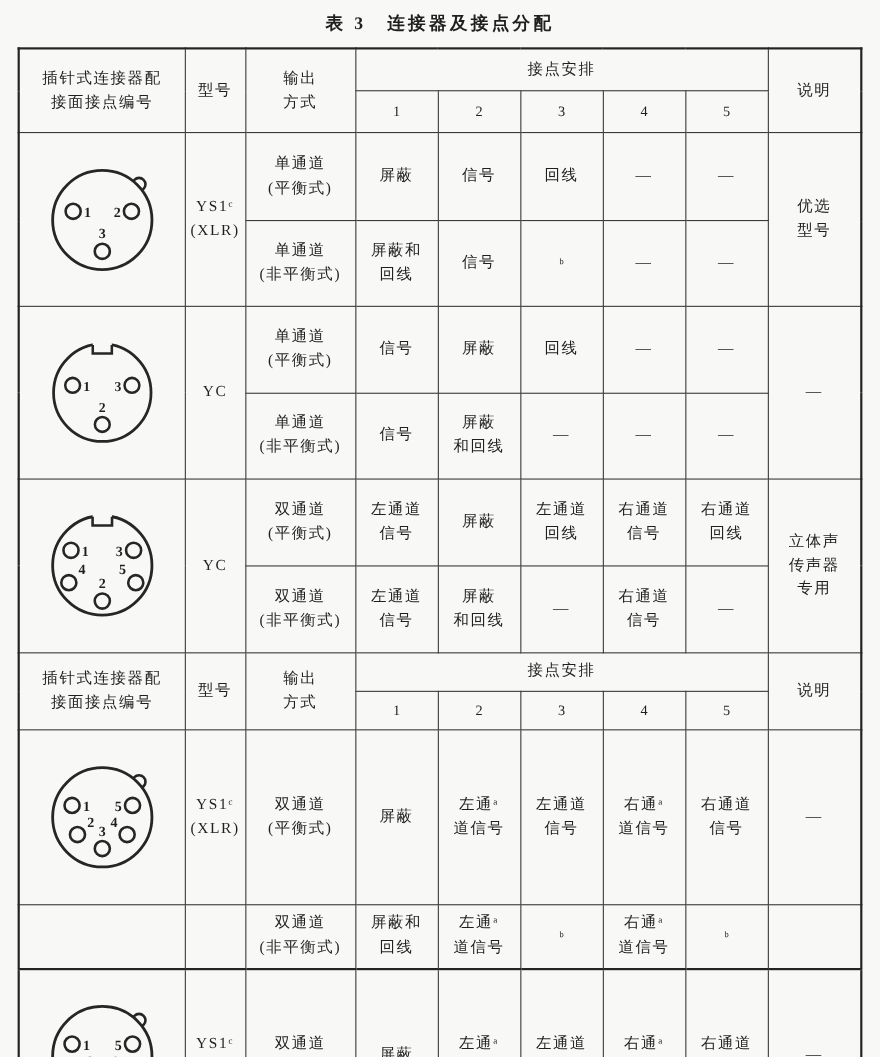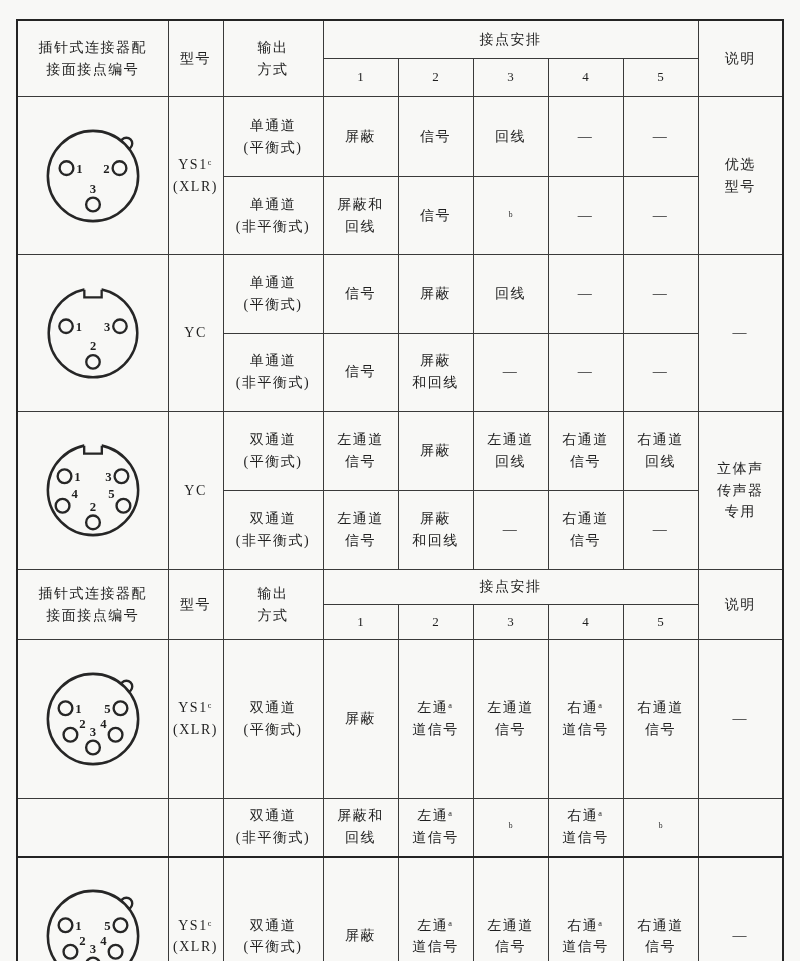--- a/index.html
+++ b/index.html
@@ -62,20 +62,21 @@
   svg text{
     font-family:"Liberation Serif","DejaVu Serif",serif;
     font-size:13px;font-weight:bold;fill:#1f1f1f;letter-spacing:0;
   }
 </style>
 </head>
 <body>
 
 <div class="page">
 
+  <div class="title">表 3　连接器及接点分配</div>
 
   <table>
     <colgroup>
       <col class="c-diag">
         <col class="c-model">
         <col class="c-out">
       <col class="c-pin">
         <col class="c-pin">
         <col class="c-pin">
         <col class="c-pin">

